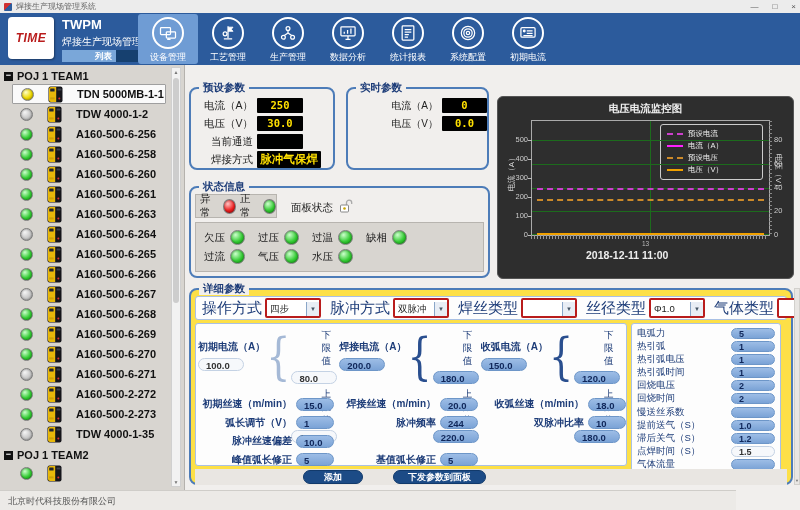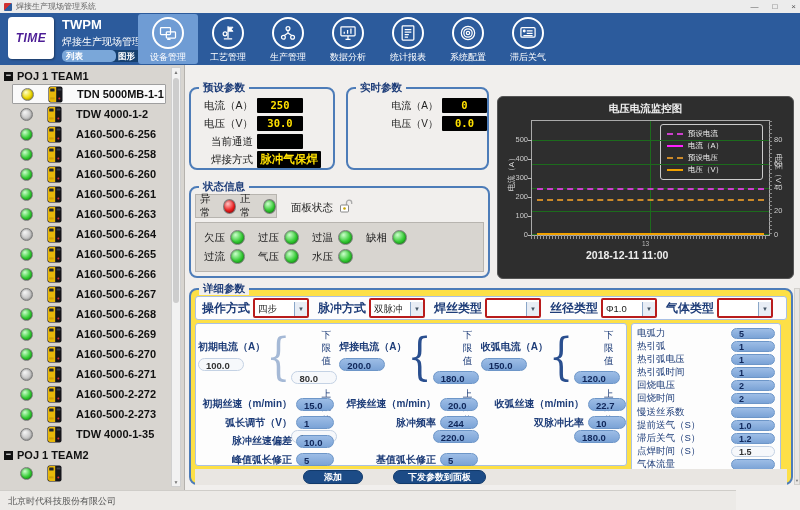--- a/index.html
+++ b/index.html
@@ -12,26 +12,26 @@
             display:flex;align-items:center;padding:0 4px;box-sizing:border-box;}
   #tb-icon{width:8px;height:8px;border-radius:1px;margin-right:4px;
            background:linear-gradient(135deg,#d03030 0 45%,#2c5b9c 45%);}
   #win-controls{margin-left:auto;display:flex;gap:14px;color:#555;font-size:8px;}
   #win-controls span{cursor:default;}
 
   
   #header{left:0;top:13px;width:800px;height:52px;background:#2c5b9c;color:#fff;}
   #logo{left:8px;top:4px;width:46px;height:42px;background:#fff;border-radius:4px;position:absolute;
         display:flex;align-items:center;justify-content:center;box-shadow:1px 1px 2px rgba(0,0,0,.35);}
-  #logo span{color:#4c1d95;font-weight:bold;font-style:italic;font-size:12px;letter-spacing:.5px;}
+  #logo span{color:#b91c1c;font-weight:bold;font-style:italic;font-size:12px;letter-spacing:.5px;}
   #app-abbr{position:absolute;left:62px;top:4px;font-size:13px;font-weight:bold;}
   #app-subtitle{position:absolute;left:62px;top:22px;font-size:10px;}
   #view-toggle{position:absolute;left:62px;top:37px;display:flex;}
-  .vt-btn{min-width:46px;height:12px;line-height:12px;text-align:left;font-size:8.5px;font-weight:bold;
-          color:#fff;background:#16406f;border-radius:5px;padding:0 4px;}
+  .vt-btn{min-width:46px;height:12px;line-height:12px;text-align:right;font-size:8.5px;font-weight:bold;
+          color:#fff;background:#16406f;border-radius:0;padding:0 4px;}
   .vt-btn.active{background:#7aa7d9;z-index:2;}
   .vt-btn+.vt-btn{margin-left:-8px;padding-left:10px;}
   #nav{position:absolute;left:138px;top:1px;display:flex;height:50px;}
   .nav-item{width:60px;height:50px;display:flex;flex-direction:column;align-items:center;
             justify-content:flex-start;padding-top:3px;box-sizing:border-box;border-radius:3px;cursor:pointer;}
   .nav-item.active{background:#6f9cd4;}
   .nav-circle{width:32px;height:32px;border:2px solid #fff;border-radius:50%;
               display:flex;align-items:center;justify-content:center;box-sizing:border-box;}
   .nav-circle svg{display:block;}
   .nav-label{font-size:9px;margin-top:2px;white-space:nowrap;}
@@ -120,21 +120,21 @@
   .c-ytitle-l{position:absolute;left:-17px;top:70px;width:60px;text-align:center;transform:rotate(-90deg);
               font-size:8px;color:#ddd;}
   .c-ytitle-r{position:absolute;right:-15px;top:70px;width:60px;text-align:center;transform:rotate(90deg);
               font-size:8px;color:#ddd;}
 
   
   #detail{left:189px;top:288px;width:604px;height:197px;background:#fde047;}
   .inbox{position:absolute;border:1px solid #a9c0e4;border-radius:3px;background:#fdfdfd;box-sizing:border-box;}
   #dd-row{left:4px;top:6px;width:592px;height:24px;display:flex;align-items:center;gap:9px;padding-left:6px;}
   .dd-unit{display:flex;align-items:center;gap:3px;}
-  .dd-label{font-size:12px;font-weight:bold;color:#1d3c78;white-space:nowrap;}
+  .dd-label{font-size:15px;font-weight:normal;color:#1d3c78;white-space:nowrap;}
   .dd-box{display:flex;align-items:flex-end;height:16px;background:#fff;border:2px solid #b91c1c;
           border-radius:2px;cursor:pointer;}
   .dd-value{width:36px;font-size:9.5px;color:#222;line-height:14px;padding-left:3px;overflow:hidden;}
   .dd-arrow{width:12px;background:#e8edf5;border-left:1px solid #8aa6c8;color:#456;
             font-size:6px;line-height:14px;text-align:center;}
   #left-box{left:4px;top:33px;width:432px;height:143px;}
   #right-box{left:440px;top:33px;width:150px;height:152px;padding:3px 5px;display:flex;
              flex-direction:column;justify-content:space-around;}
   #btn-strip{position:absolute;left:4px;top:179px;width:592px;height:16px;background:#e9e6e2;
              display:flex;align-items:center;}
@@ -254,21 +254,21 @@
         <span class="nav-label">系统配置</span>
       </div>
       <div class="nav-item">
         <span class="nav-circle">
           <svg width="20" height="20" viewBox="0 0 24 24" fill="none" stroke="#fff" stroke-width="1.5">
             <rect x="3.5" y="5.5" width="17" height="11.5" rx="1.5"></rect>
             <circle cx="7.5" cy="9.5" r="1" fill="#fff"></circle>
             <path d="M10.5 9.5 h7 M10.5 12.5 h7 M6.5 15 h11"></path>
           </svg>
         </span>
-        <span class="nav-label">滞后关气</span>
+        <span class="nav-label">初期电流</span>
       </div>
     </div>
 </div>
 
 <div id="sidebar" class="abs">
   <div id="tree">
       <div class="tree-group">
         <span class="expand-box">−</span>
         <span class="tree-group-label">POJ 1 TEAM1</span>
       </div>
@@ -741,21 +741,21 @@
           <div class="p-cell" style="grid-column: 1;">
             <span class="p-label">初期丝速（m/min）</span>
             <span class="pill">15.0</span>
           </div>
           <div class="p-cell" style="grid-column: 2;">
             <span class="p-label">焊接丝速（m/min）</span>
             <span class="pill">20.0</span>
           </div>
           <div class="p-cell" style="grid-column: 3;">
             <span class="p-label">收弧丝速（m/min）</span>
-            <span class="pill">22.7</span>
+            <span class="pill">18.0</span>
           </div>
         </div>
         <div class="p-row">
           <div class="p-cell" style="grid-column: 1;">
             <span class="p-label">弧长调节（V）</span>
             <span class="pill">1</span>
           </div>
           <div class="p-cell" style="grid-column: 2;">
             <span class="p-label">脉冲频率</span>
             <span class="pill">244</span>

